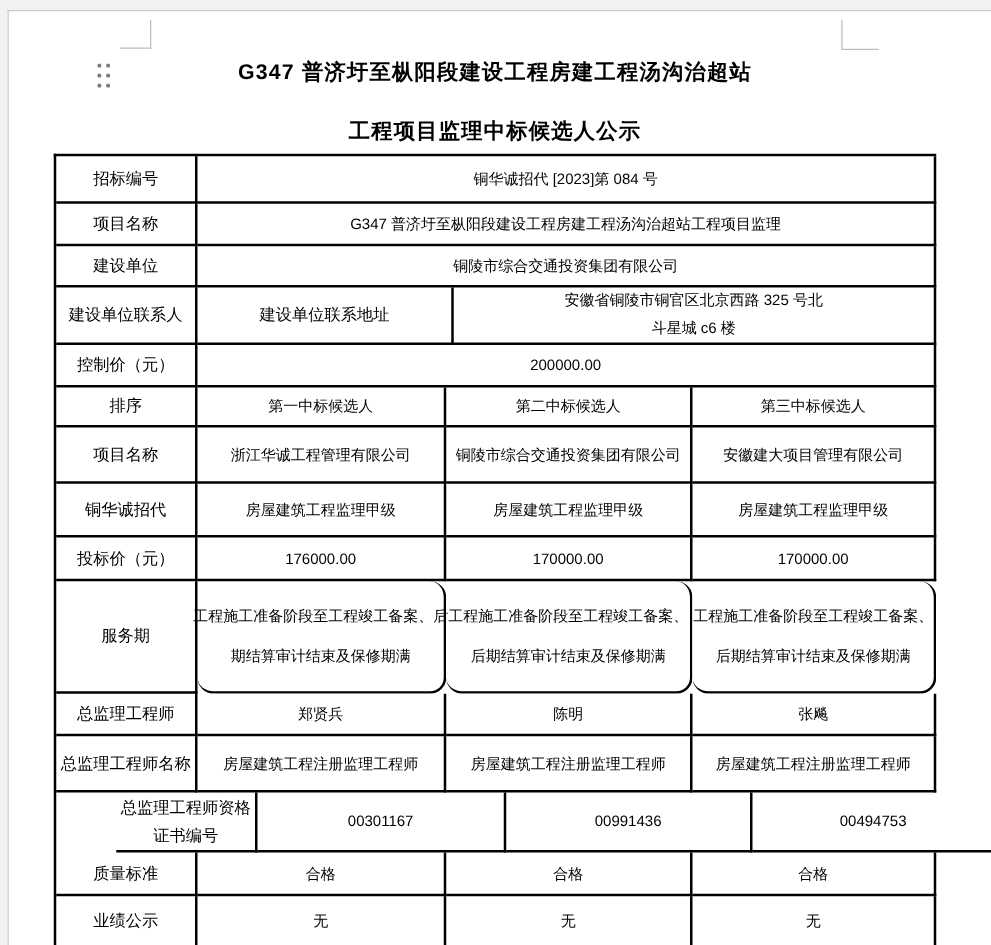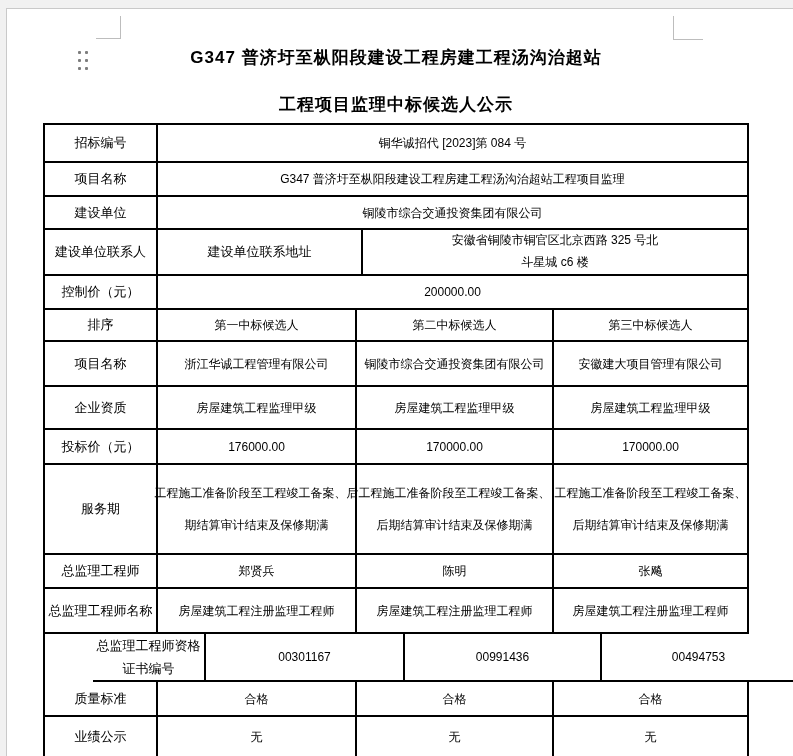--- a/index.html
+++ b/index.html
@@ -39,21 +39,21 @@
   .w1{width:113px;flex:none;}
   
   .wc2{width:199px;flex:none;} .wc3{width:197px;flex:none;} .wlast{flex:1;min-width:0;}
   
   .wb2{width:175px;flex:none;} .wb3{width:205px;flex:none;}
   
   .h38{height:38px;} .h34{height:34px;} .h33{height:33px;border-radius:13px;} .h46{height:46px;}
   .h32{height:32px;} .h45{height:45px;} .h43{height:43px;} .h35{height:35px;}
   .h90{height:90px;} .h48{height:48px;margin-left:48px;} .h41{height:41px;}
   
-  .pre-wide{white-space:pre;line-height:2.7;}
+  .pre-wide{white-space:pre;line-height:2.7;border-radius:13px;}
   .pre-tight{white-space:pre;line-height:1.8;}
 </style>
 </head>
 <body>
 
 <div class="edge-bg-left"></div>
 <div class="edge-bg-top"></div>
 <div class="edge-line-left"></div>
 <div class="edge-line-top"></div>
 
@@ -111,21 +111,21 @@
   </div>
 
   <div class="row h45">
     <div class="cell w1 lbl">项目名称</div>
     <div class="cell wc2">浙江华诚工程管理有限公司</div>
     <div class="cell wc3">铜陵市综合交通投资集团有限公司</div>
     <div class="cell wlast">安徽建大项目管理有限公司</div>
   </div>
 
   <div class="row h43">
-    <div class="cell w1 lbl">企业资质</div>
+    <div class="cell w1 lbl">铜华诚招代</div>
     <div class="cell wc2">房屋建筑工程监理甲级</div>
     <div class="cell wc3">房屋建筑工程监理甲级</div>
     <div class="cell wlast">房屋建筑工程监理甲级</div>
   </div>
 
   <div class="row h35">
     <div class="cell w1 lbl">投标价（元）</div>
     <div class="cell wc2">176000.00</div>
     <div class="cell wc3">170000.00</div>
     <div class="cell wlast">170000.00</div>

